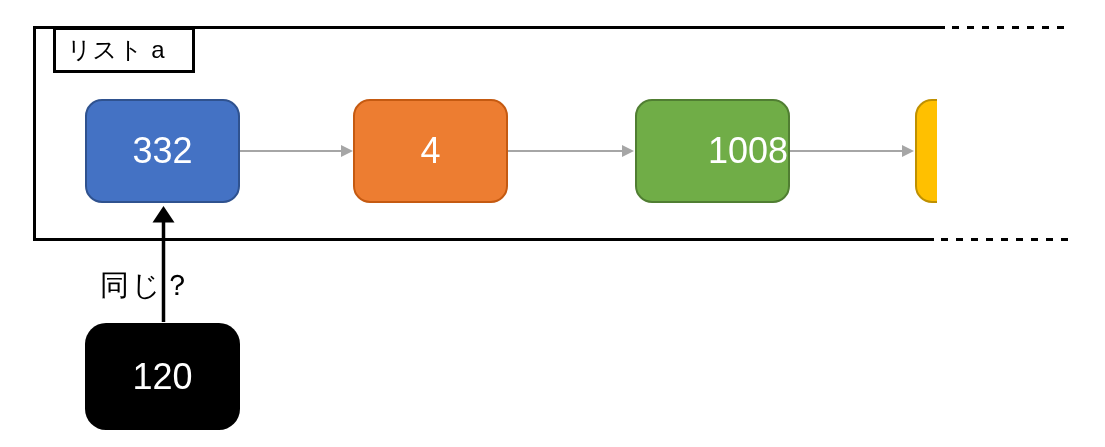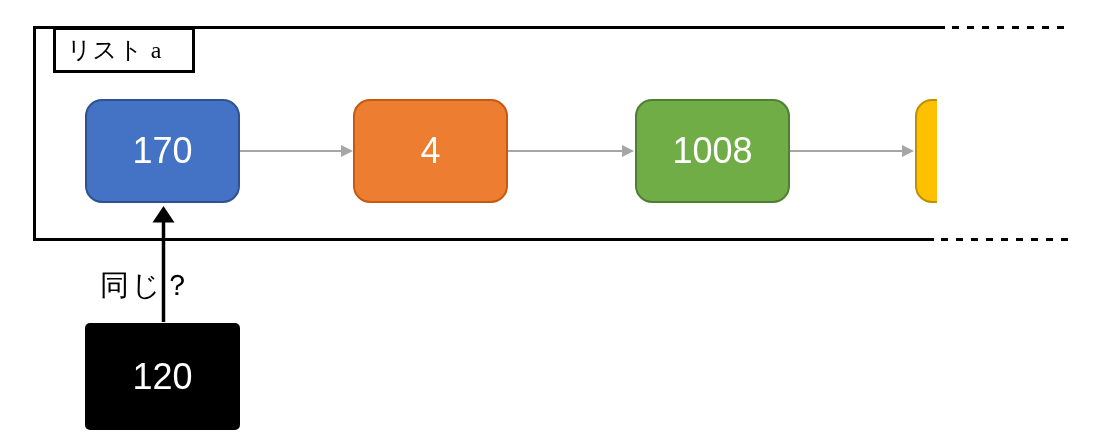--- a/index.html
+++ b/index.html
@@ -22,49 +22,48 @@
     width: 142px; height: 46px;
     box-sizing: border-box;
     background: #ffffff;
     border: 3px solid #000000;
     display: flex;
     align-items: center;
     padding-left: 11px;
     font-size: 24px;
     color: #000000;
     letter-spacing: 1px;
-    font-family: Liberation Serif, serif;
   }
   .node {
     position: absolute;
     width: 155px; height: 104px;
     box-sizing: border-box;
     border-radius: 17px;
     display: flex;
     align-items: center;
     justify-content: center;
     font-size: 36px;
     color: #ffffff;
   }
   .node-blue   { left: 85px;  top: 99px; background: #4472C4; border: 2.5px solid #2F528F; }
   .node-orange { left: 353px; top: 99px; background: #ED7D31; border: 2.5px solid #C55A11; }
-  .node-green  { left: 635px; top: 99px; background: #70AD47; border: 2.5px solid #507E32; }
+  .node-green  { left: 635px; top: 99px; background: #70AD47; border: 2.5px solid #507E32; justify-content: flex-end; }
   .node-yellow { left: 0;     top: 0;    background: #FFC000; border: 2.5px solid #BF9000; }
   .yellow-clip {
     position: absolute;
     left: 915px; top: 99px;
     width: 22px; height: 104px;
     overflow: hidden;
   }
   .node-black {
     left: 85px; top: 323px;
     height: 107px;
     background: #000000;
     border: none;
-    border-radius: 5px;
+    border-radius: 21px;
   }
   .question-label {
     position: absolute;
     left: 67px; top: 266px;
     font-size: 29px;
     color: #000000;
     letter-spacing: 2px;
     white-space: nowrap;
     margin-left: 33px;
   }
@@ -98,21 +97,21 @@
       <line x1="163.5" y1="322" x2="163.5" y2="220" stroke="#000000" stroke-width="3.5"></line>
       <polygon points="163.5,206 152.5,222.5 174.5,222.5" fill="#000000"></polygon>
     </g>
   </svg>
 
   <div class="list-label">
     <span>リスト a</span>
   </div>
 
   <div class="node node-blue">
-    <span>170</span>
+    <span>332</span>
   </div>
 
   <div class="node node-orange">
     <span>4</span>
   </div>
 
   <div class="node node-green">
     <span>1008</span>
   </div>
 

